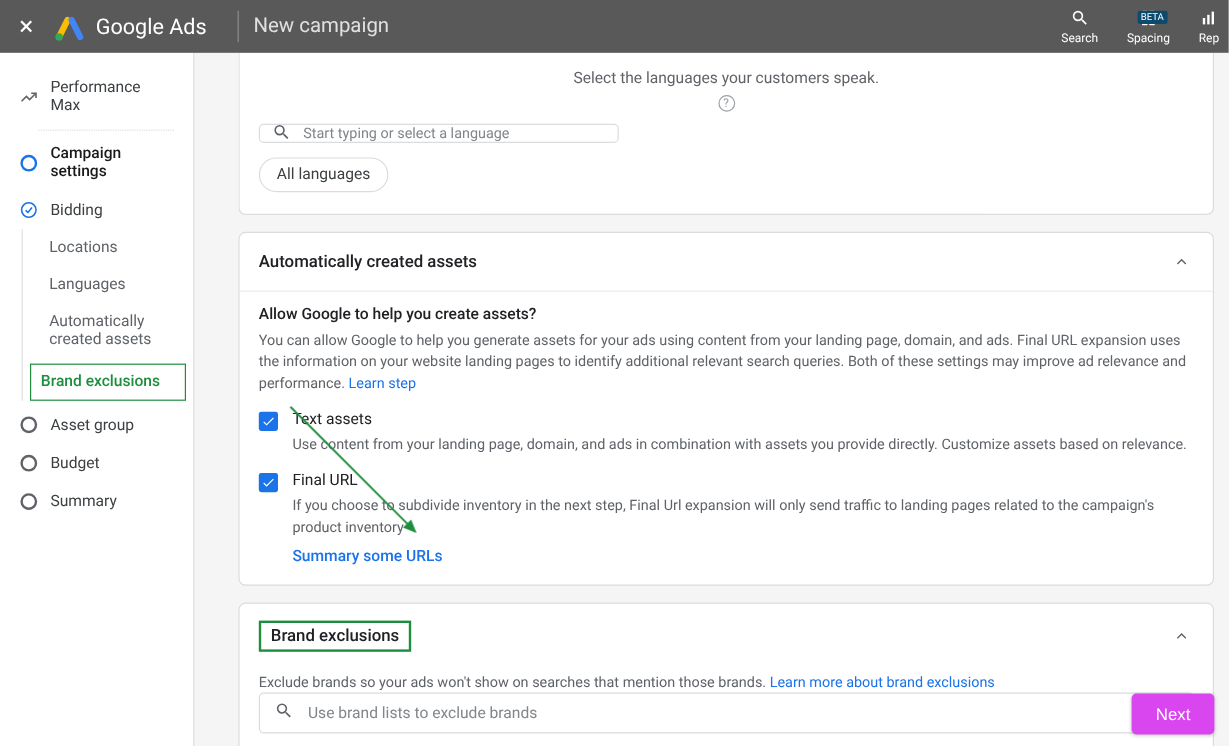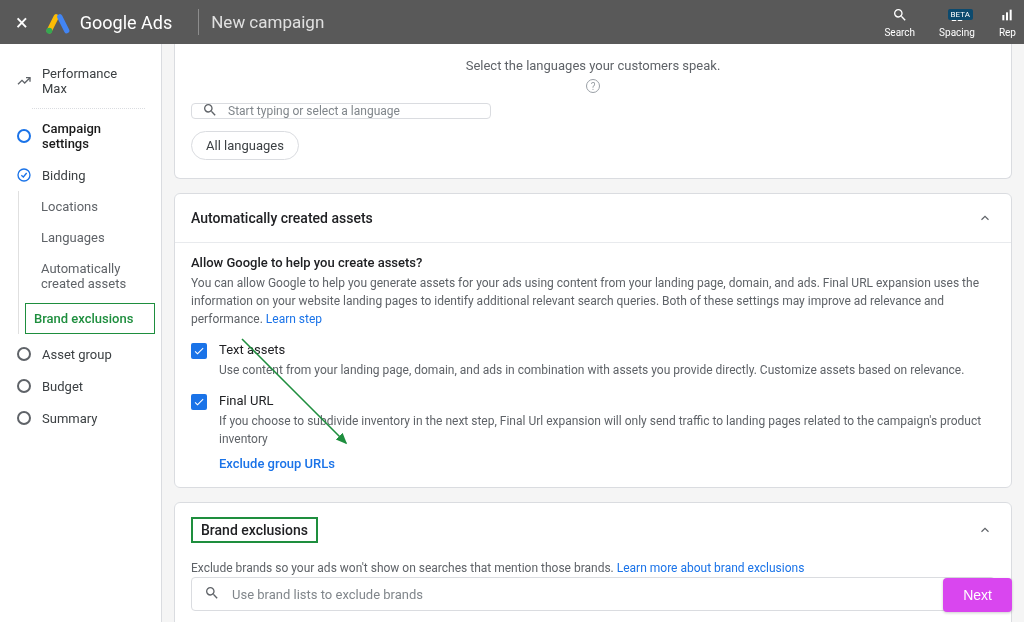--- a/index.html
+++ b/index.html
@@ -29,21 +29,21 @@
     .ads-logo svg { width: 100%; height: 100%; }
     .header-title { font-size: 18px; font-weight: 400; color: #fff; margin-right: 14px;}
     .divider-v { width:1px; height:26px; background:#8d8d8d; margin:0 12px;}
     .header-sub { font-size: 17px; color:#e0e0e0; font-weight:400;}
     .header-tools { margin-left:auto; display:flex; gap:24px; padding-right:0;}
     .tool { display:flex; flex-direction:column; align-items:center; font-size:10px; cursor:pointer;}
     .tool .ico { font-size:16px; }
     .beta-badge { position:absolute; top:2px; right:2px; background:#0c4a6e; color:#fff; font-size:8px; padding:1px 3px; border-radius:2px;}
 
     
-    .layout { display:flex; height:578px;}
+    .layout { display:flex; height:578px;gap:25px;}
     .sidebar { width:162px; background:#fff; border-right:1px solid #dadce0; padding-top:14px;}
     .side-item { display:flex; align-items:center; padding:8px 16px; font-size:13px; color:#3c4043; cursor:pointer; gap:10px;}
     .side-item .indicator { width:16px; height:16px; display:flex; align-items:center; justify-content:center; flex-shrink:0;}
     .dotted-sep { border-bottom: 1px dotted #dadce0; margin: 4px 16px 4px 32px;}
     .sub-items { margin-left:18px; border-left:1px solid #e0e0e0; padding-left:0;}
     .sub-item { padding:8px 8px 8px 22px; font-size:13px; color:#5f6368; cursor:pointer;}
     .sub-item-active { border:1px solid #1e8e3e; color:#1e8e3e; font-weight:500; margin:4px 6px; padding:7px 8px;}
     .bold-current { font-weight:500; color:#1a1a1a;}
     .circle-open { width:14px; height:14px; border:2px solid #5f6368; border-radius:50%;}
     .circle-blue-open { width:14px; height:14px; border:2px solid #1a73e8; border-radius:50%;}
@@ -240,21 +240,21 @@
           <div class="cb">
             <svg viewBox="0 0 24 24">
                 <path d="M9 16.17L4.83 12l-1.42 1.41L9 19 21 7l-1.41-1.41z"></path>
               </svg>
           </div>
           <div>
             <div class="cb-label">Final URL</div>
             <div class="cb-sub">If you choose to subdivide inventory in the next step, Final Url expansion will only send traffic to landing pages related to the campaign's product inventory</div>
           </div>
         </div>
-        <div class="link-row">Exclude group URLs</div>
+        <div class="link-row">Summary some URLs</div>
       </div>
     </div>
 
     <div class="card">
       <div class="panel-head panel-head-nb">
         <span class="highlight-box">
           <span class="panel-title">Brand exclusions</span>
         </span>
         <span class="chev">
           <svg width="14" height="14" viewBox="0 0 24 24" fill="none" stroke="#5f6368" stroke-width="2">

